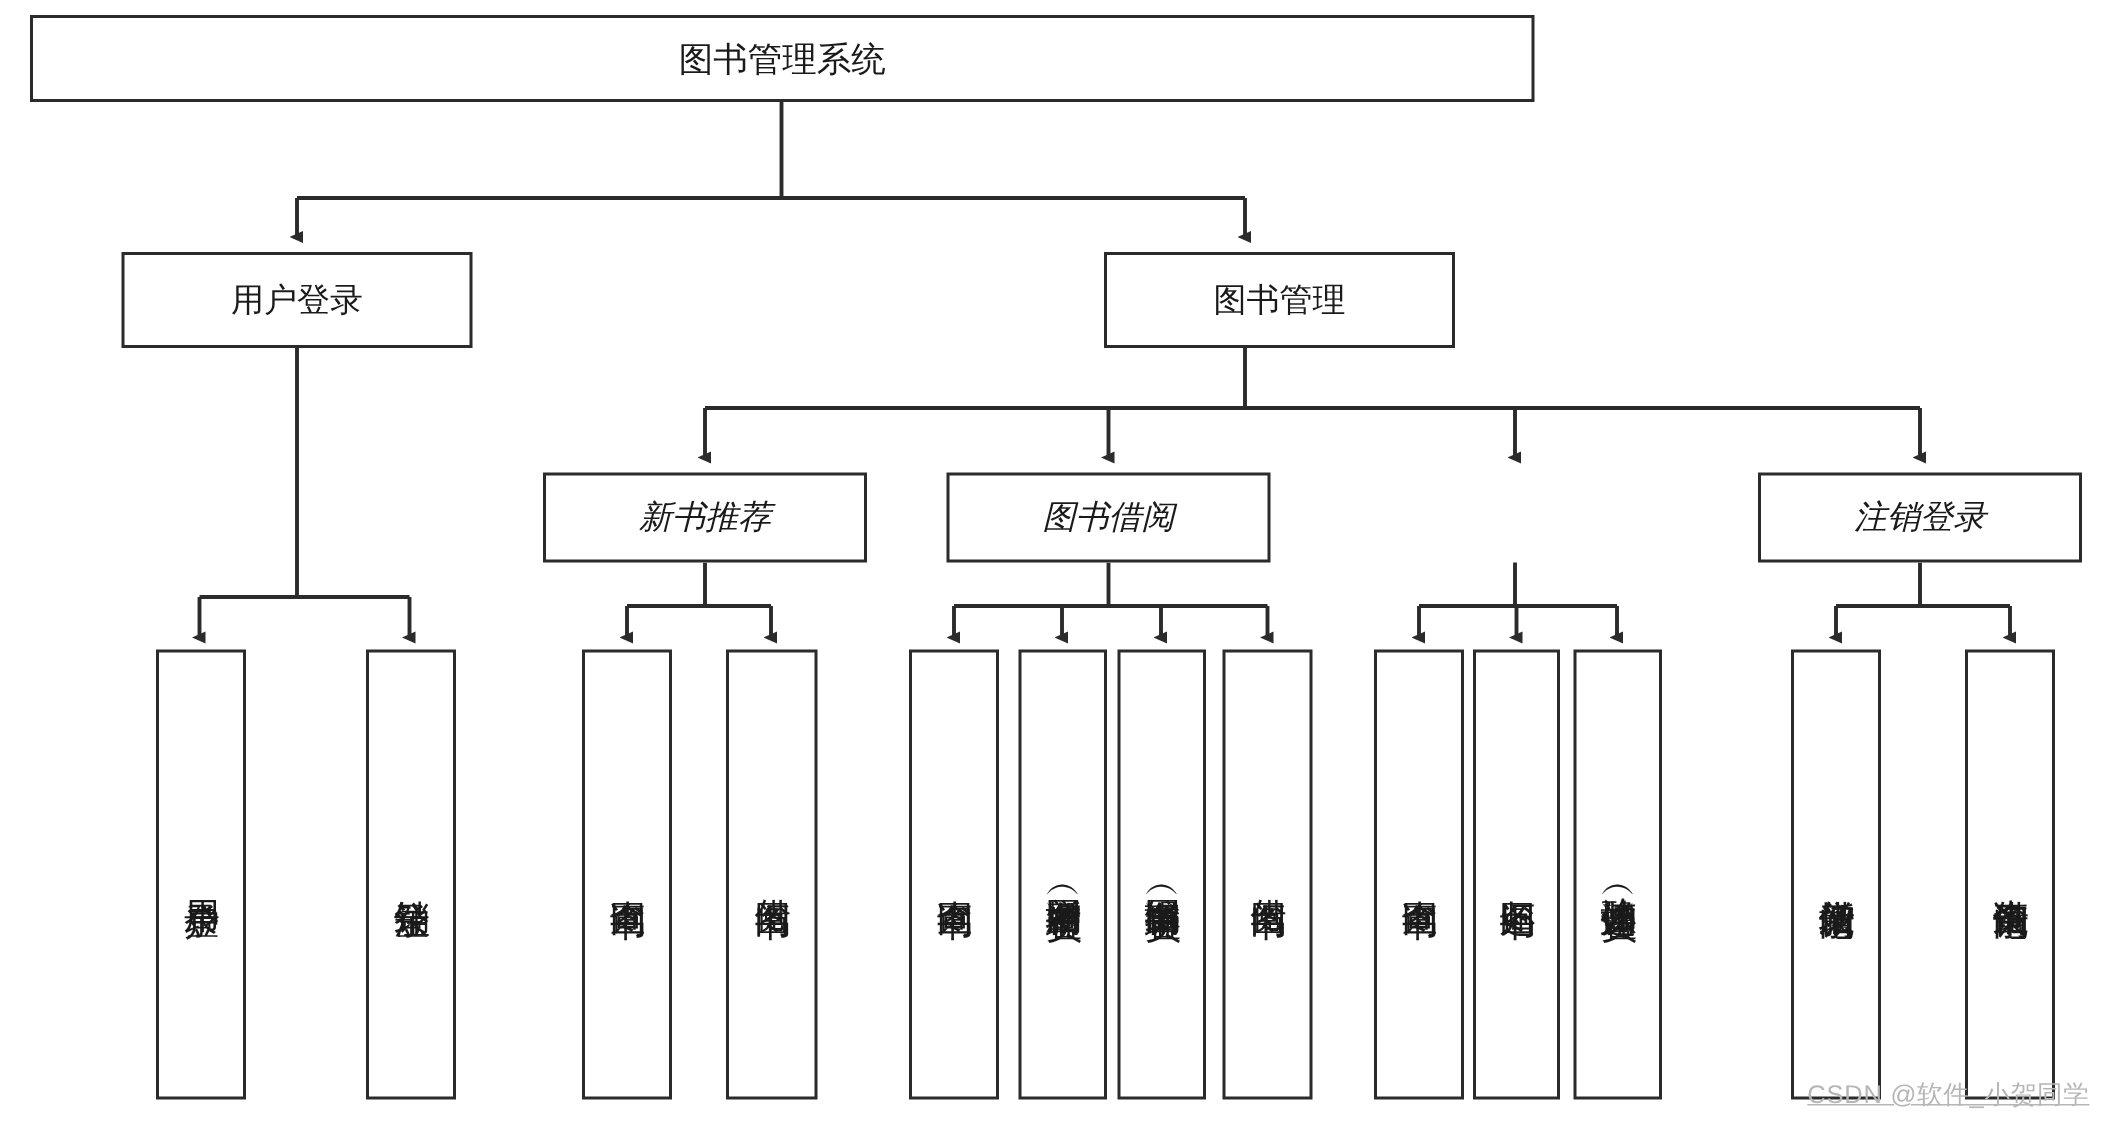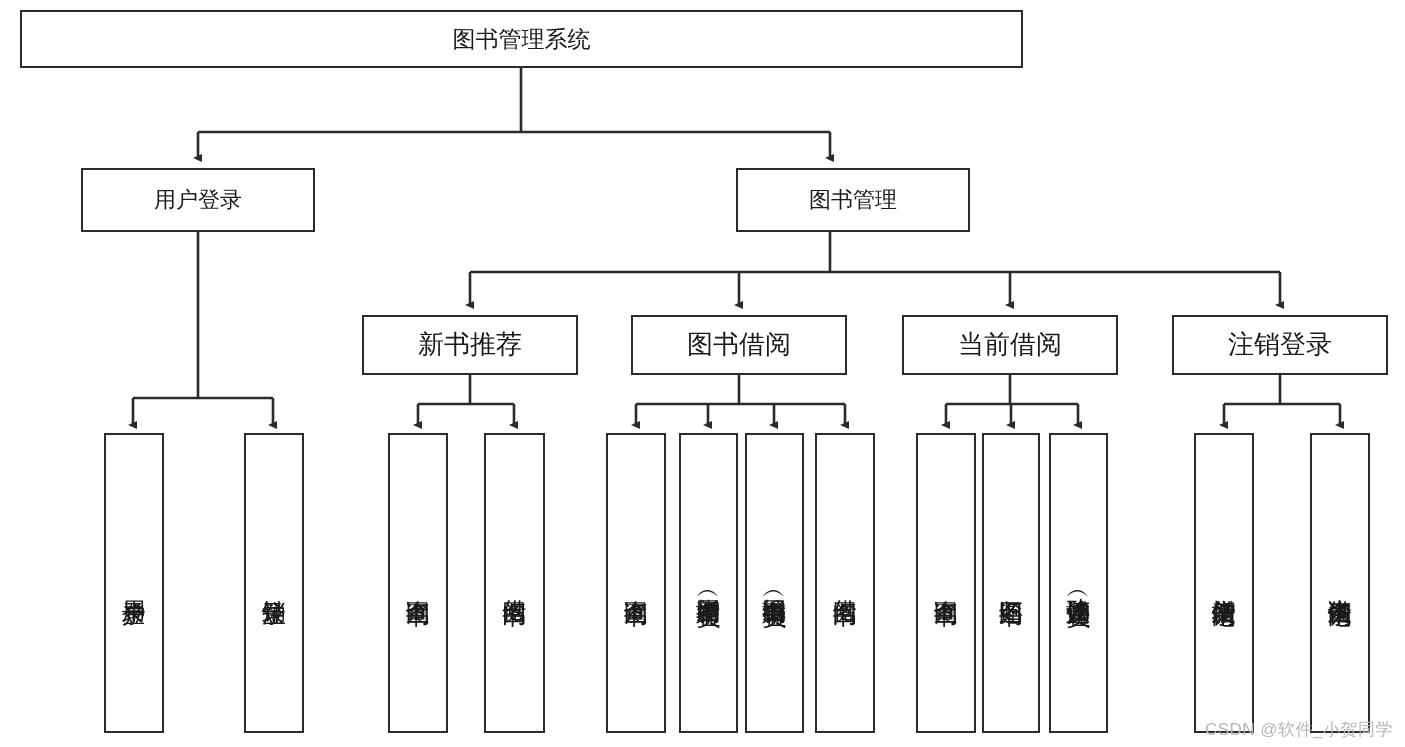--- a/index.html
+++ b/index.html
@@ -36,21 +36,21 @@
     color: #1a1a1a;
   }
   .node .label {
     display: block;
     text-align: center;
     line-height: 1.15;
     white-space: nowrap;
   }
   .node.root .label { font-size: 23px; }
   .node.level2 .label { font-size: 22px; }
-  .node.level3 .label { font-size: 26px; }
+  .node.level3 .label { font-size: 22px; font-style: italic; }
   .node.leaf {
     align-items: center;
     justify-content: center;
     padding: 4px 0;
   }
   .node.leaf .label {
     writing-mode: vertical-rl;
     text-orientation: upright;
     font-size: 24px;
     line-height: 1.06;
@@ -60,20 +60,21 @@
   }
   .watermark {
     position: absolute;
     right: 12px;
     bottom: 6px;
     font-size: 17px;
     color: #b6b6b6;
     letter-spacing: 0.5px;
     white-space: nowrap;
     user-select: none;
+    text-decoration: underline;
   }
 </style>
 </head>
 <body>
 
 <div id="diagram-root">
 
   <svg id="connectors" viewBox="0 0 1405 747">
     <defs>
       <marker id="arrow" markerWidth="10" markerHeight="10" refX="5" refY="5" orient="auto" markerUnits="userSpaceOnUse">
@@ -134,23 +135,20 @@
   <div class="node level2" style="left:711px; top:168px; width:234px; height:64px;margin-left:25px;">
     <span class="label">图书管理</span>
   </div>
 
   <div class="node level3" style="left:362px; top:315px; width:216px; height:60px;">
     <span class="label">新书推荐</span>
   </div>
   <div class="node level3" style="left:631px; top:315px; width:216px; height:60px;">
     <span class="label">图书借阅</span>
   </div>
-  <div class="node level3" style="left:902px; top:315px; width:216px; height:60px;">
-    <span class="label">当前借阅</span>
-  </div>
   <div class="node level3" style="left:1172px; top:315px; width:216px; height:60px;">
     <span class="label">注销登录</span>
   </div>
 
   <div class="node leaf" style="left:104px; top:433px; width:60px; height:300px;">
     <span class="label">用户登录</span>
   </div>
   <div class="node leaf" style="left:244px; top:433px; width:60px; height:300px;">
     <span class="label">注销登录</span>
   </div>

